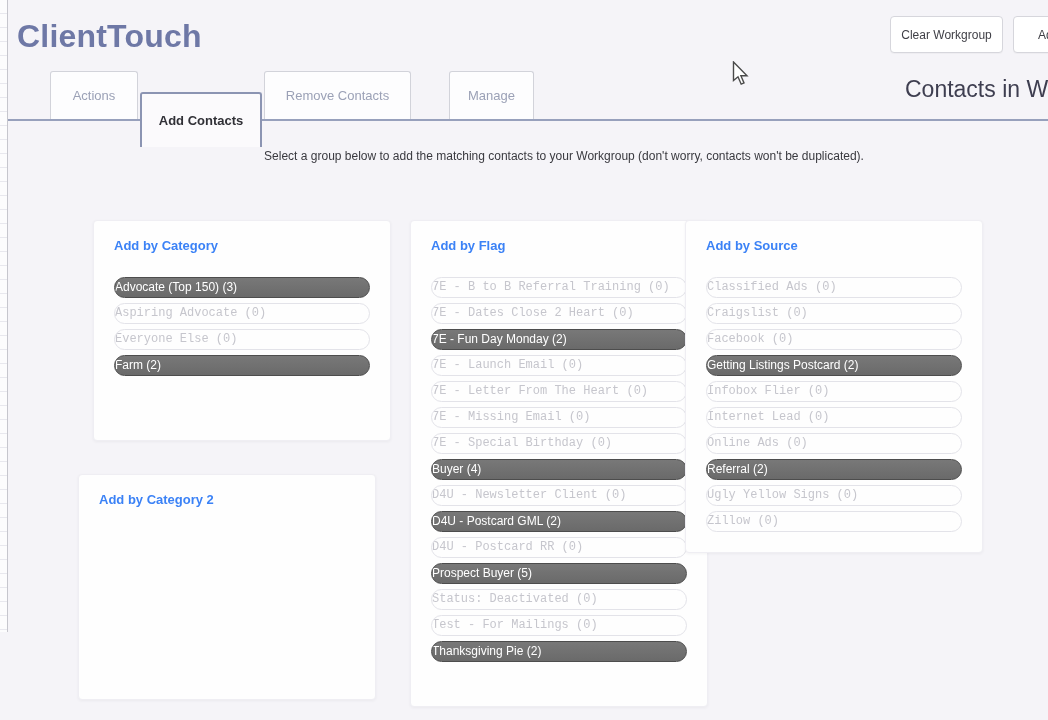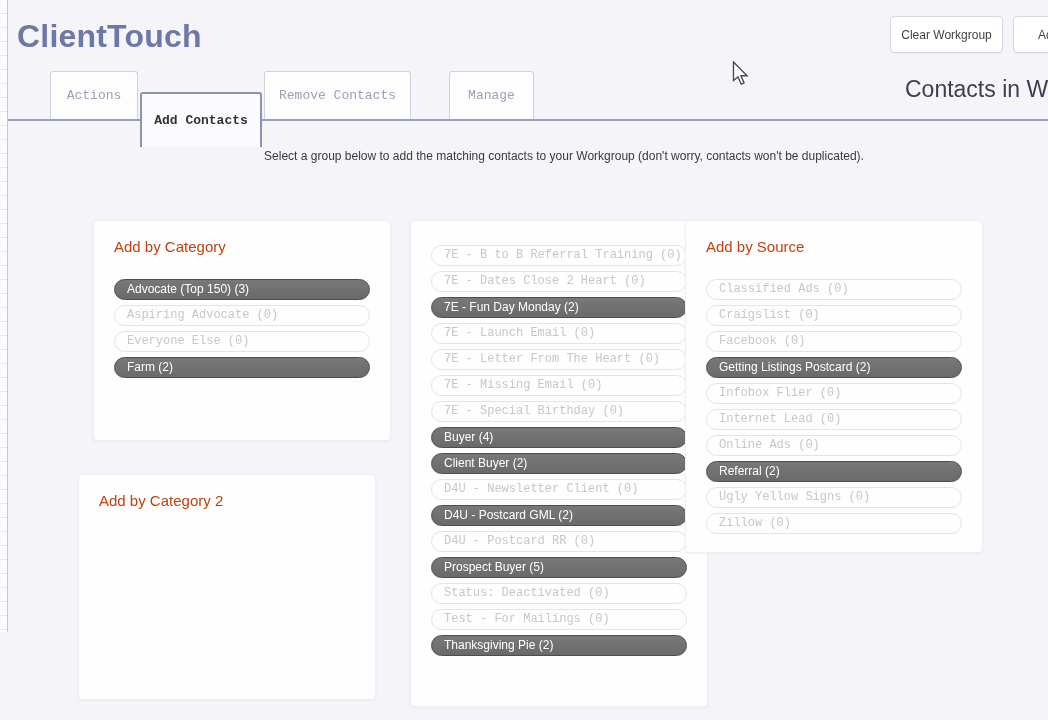--- a/index.html
+++ b/index.html
@@ -35,21 +35,21 @@
   }
   .tabbar-line{
     position:absolute;left:8px;right:0;top:119px;height:2px;background:#97a0bc;z-index:1;
   }
   .tab{
     position:absolute;box-sizing:border-box;z-index:2;
     top:71px;height:48px;
     background:#fdfdfe;border:1px solid #d2d3da;border-bottom:none;
     border-radius:3px 3px 0 0;
     display:flex;align-items:center;justify-content:center;
-    font-size:13px;color:#9ba1b6;cursor:pointer;font-family:Liberation Mono, monospace;
+    font-size:13px;color:#9ba1b6;cursor:pointer;
   }
   .tab-actions{left:50px;width:88px;}
   .tab-add{left:140px;width:122px;}
   .tab-remove{left:264px;width:147px;}
   .tab-manage{left:414px;width:85px;margin-left:35px;}
   .tab.active{
     top:68px;height:55px;z-index:3;
     background:#fbfafc;border:2px solid #8b94b2;border-bottom:none;
     color:#303036;font-weight:bold;margin-top:24px;
   }
@@ -61,27 +61,27 @@
     position:absolute;box-sizing:border-box;
     background:#fefefe;border:1px solid #efeef3;border-radius:4px;
     box-shadow:0 1px 3px rgba(40,40,60,.05);
   }
   .panel-category{left:93px;top:220px;width:298px;height:221px;}
   .panel-category2{left:78px;top:474px;width:298px;height:226px;}
   .panel-flag{left:410px;top:220px;width:298px;height:487px;}
   .panel-source{left:685px;top:220px;width:298px;height:333px;}
   .panel-title{
     display:block;padding:17px 20px 0 20px;
-    font-size:15px;font-weight:400;color:#c2410c;
+    font-size:13px;font-weight:700;color:#3b82f6;
   }
   .pill-list{margin-top:24px;}
   .pill{
     box-sizing:border-box;height:21px;margin:0 20px 5px 20px;
     border-radius:11px;font-size:12px;line-height:19px;
-    padding-left:12px;white-space:nowrap;overflow:hidden;
+    white-space:nowrap;overflow:hidden;
   }
   .pill-active{
     background:#6f6f6f;border:1px solid #4d4d4d;color:#ffffff;cursor:pointer;
     background:linear-gradient(to bottom,#787878,#6a6a6a);
   }
   .pill-disabled{
     background:#fefefe;border:1px solid #e3e3e9;color:#c6c6cd;font-family:Liberation Mono, monospace;
   }
   .cursor{position:absolute;left:732px;top:61px;z-index:9;pointer-events:none;}
 </style>
@@ -116,30 +116,30 @@
         <div class="pill pill-active">Farm (2)</div>
       </div>
   </div>
 
   <div class="panel panel-category2">
     <span class="panel-title">Add by Category 2</span>
     <div class="pill-list"></div>
   </div>
 
   <div class="panel panel-flag">
+    <span class="panel-title">Add by Flag</span>
     <div class="pill-list">
         <div class="pill pill-disabled">7E - B to B Referral Training (0)</div>
         <div class="pill pill-disabled">7E - Dates Close 2 Heart (0)</div>
         <div class="pill pill-active">7E - Fun Day Monday (2)</div>
         <div class="pill pill-disabled">7E - Launch Email (0)</div>
         <div class="pill pill-disabled">7E - Letter From The Heart (0)</div>
         <div class="pill pill-disabled">7E - Missing Email (0)</div>
         <div class="pill pill-disabled">7E - Special Birthday (0)</div>
         <div class="pill pill-active">Buyer (4)</div>
-        <div class="pill pill-active">Client Buyer (2)</div>
         <div class="pill pill-disabled">D4U - Newsletter Client (0)</div>
         <div class="pill pill-active">D4U - Postcard GML (2)</div>
         <div class="pill pill-disabled">D4U - Postcard RR (0)</div>
         <div class="pill pill-active">Prospect Buyer (5)</div>
         <div class="pill pill-disabled">Status: Deactivated (0)</div>
         <div class="pill pill-disabled">Test - For Mailings (0)</div>
         <div class="pill pill-active">Thanksgiving Pie (2)</div>
       </div>
   </div>
 

